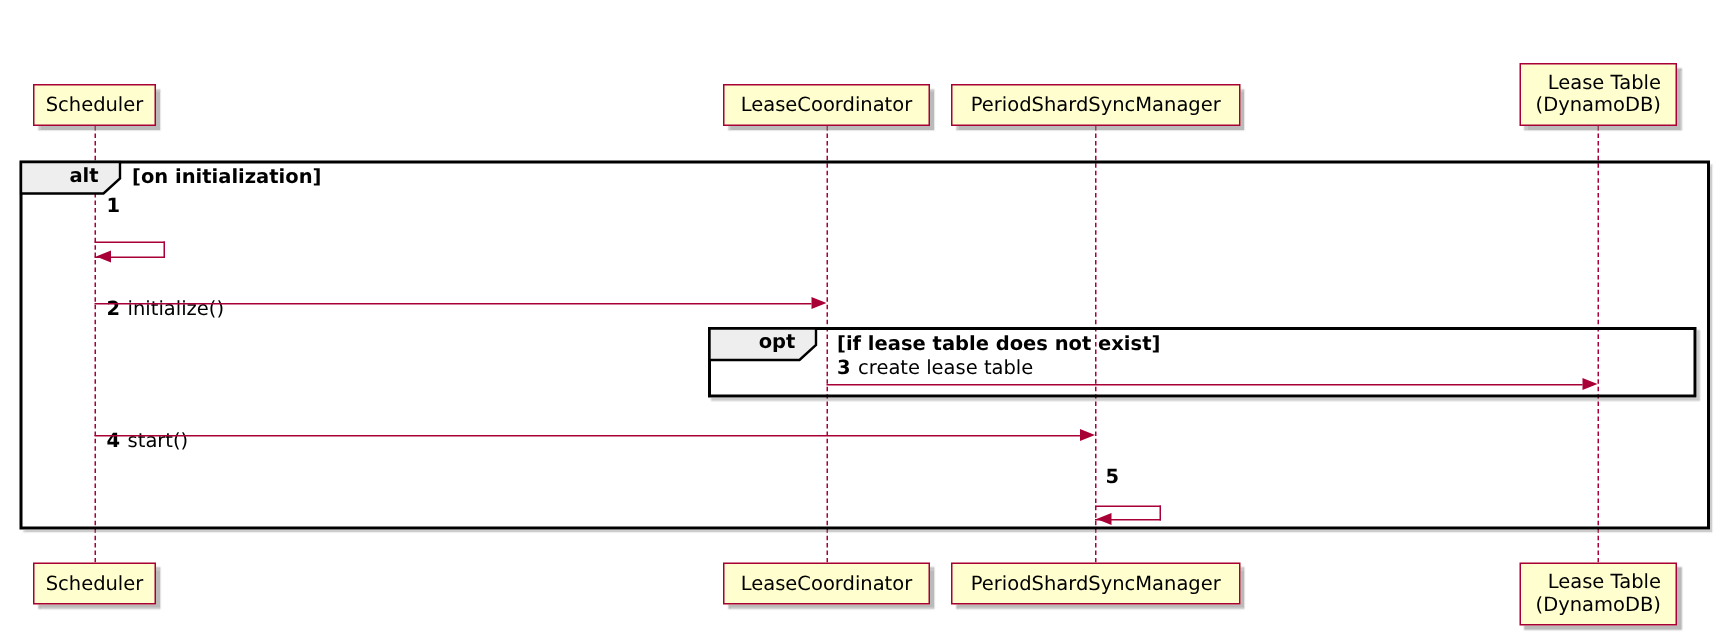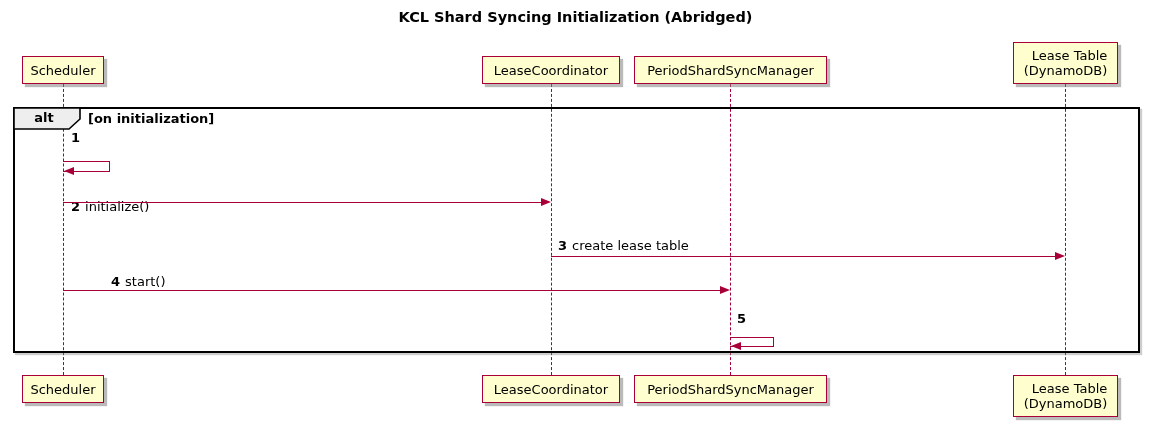--- a/index.html
+++ b/index.html
@@ -31,21 +31,21 @@
   .frame {
     position:absolute;
     border:2px solid var(--frame-border, #000);
     box-sizing:border-box;
     box-shadow: 2px 2px 1px rgba(130,130,130,.4);
   }
   .frame svg { position:absolute; left:-2px; top:-2px; }
   .frame svg polygon { fill: var(--frame-label-fill, #EEE); stroke: var(--frame-border, #000); stroke-width:1.6; }
   .frame-op {
     position:absolute; left:0; top:1px; width:58px;
-    text-align:center; font-weight:bold; font-size:13px;
+    text-align:center; font-weight:bold; font-size:13px;padding-left:12px;
   }
   .frame-guard {
     position:absolute; top:2px; font-weight:bold; font-size:13px; white-space:pre;
   }
   .msg-label { position:absolute; font-size:13px; white-space:pre; line-height:14px; }
   .msg-num { font-weight:bold; margin-right:5px; }
   .msg-num-float { position:absolute; font-size:13px; font-weight:bold; }
   .msg-line { position:absolute; height:0; border-top:1px solid var(--line, #A80036); }
   .self-msg {
     position:absolute; box-sizing:border-box;
@@ -62,21 +62,20 @@
     position:absolute; width:0; height:0;
     border-right:10px solid var(--line, #A80036);
     border-top:4.5px solid transparent; border-bottom:4.5px solid transparent;
   }
 </style>
 </head>
 <body>
 
 <div class="diagram">
 
-  <div class="title">KCL Shard Syncing Initialization (Abridged)</div>
 
   <div class="lifeline" style="left:63px;"></div>
   <div class="lifeline" style="left:551px;"></div>
   <div class="lifeline" style="left:730px;"></div>
   <div class="lifeline" style="left:1065px;"></div>
 
   <div class="pbox" style="left:22px;  top:56px; width:82px;  height:28px;">Scheduler</div>
   <div class="pbox" style="left:482px; top:56px; width:138px; height:28px;">LeaseCoordinator</div>
   <div class="pbox" style="left:634px; top:56px; width:193px; height:28px;">PeriodShardSyncManager</div>
   <div class="pbox" style="left:1013px; top:42px; width:105px; height:42px;">Lease Table
@@ -91,26 +90,33 @@
   </div>
 
   <div class="msg-num-float" style="left:71px; top:130px;">1</div>
   <div class="self-msg" style="left:63px; top:161px; width:47px; height:11px;"></div>
   <div class="arr-left" style="left:64px; top:167px;"></div>
 
   <div class="msg-label" style="left:71px; top:200px;"><span class="msg-num">2</span><span>initialize()</span></div>
   <div class="msg-line" style="left:63px; top:202px; width:478px;"></div>
   <div class="arr-right" style="left:541px; top:198px;"></div>
 
+  <div class="frame" style="left:472px; top:218px; width:659px; height:47px;">
+    <svg width="76" height="24">
+      <polygon points="1,1 72,1 72,12 61,22 1,22"></polygon>
+    </svg>
+    <div class="frame-op" style="width:64px;">opt</div>
+    <div class="frame-guard" style="left:84px;">[if lease table does not exist]</div>
+  </div>
 
   <div class="msg-label" style="left:558px; top:239px;"><span class="msg-num">3</span><span>create lease table</span></div>
   <div class="msg-line" style="left:551px; top:256px; width:504px;"></div>
   <div class="arr-right" style="left:1055px; top:252px;"></div>
 
-  <div class="msg-label" style="left:71px; top:275px;margin-left:40px;"><span class="msg-num">4</span><span>start()</span></div>
+  <div class="msg-label" style="left:71px; top:288px;"><span class="msg-num">4</span><span>start()</span></div>
   <div class="msg-line" style="left:63px; top:290px; width:657px;"></div>
   <div class="arr-right" style="left:720px; top:286px;"></div>
 
   <div class="msg-num-float" style="left:737px; top:311px;">5</div>
   <div class="self-msg" style="left:730px; top:337px; width:44px; height:10px;"></div>
   <div class="arr-left" style="left:731px; top:342px;"></div>
 
   <div class="pbox" style="left:22px;  top:375px; width:82px;  height:28px;">Scheduler</div>
   <div class="pbox" style="left:482px; top:375px; width:138px; height:28px;">LeaseCoordinator</div>
   <div class="pbox" style="left:634px; top:375px; width:193px; height:28px;">PeriodShardSyncManager</div>

